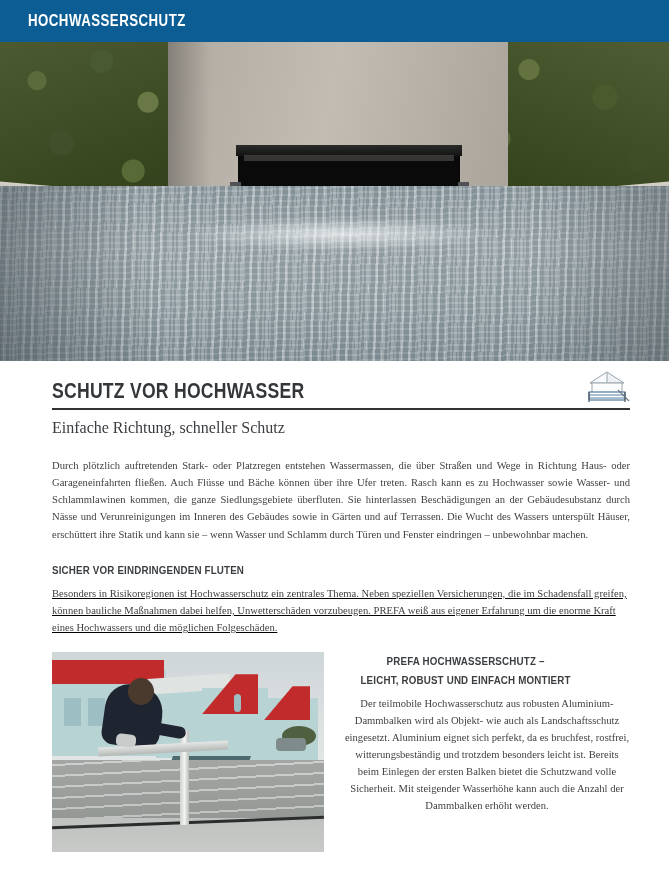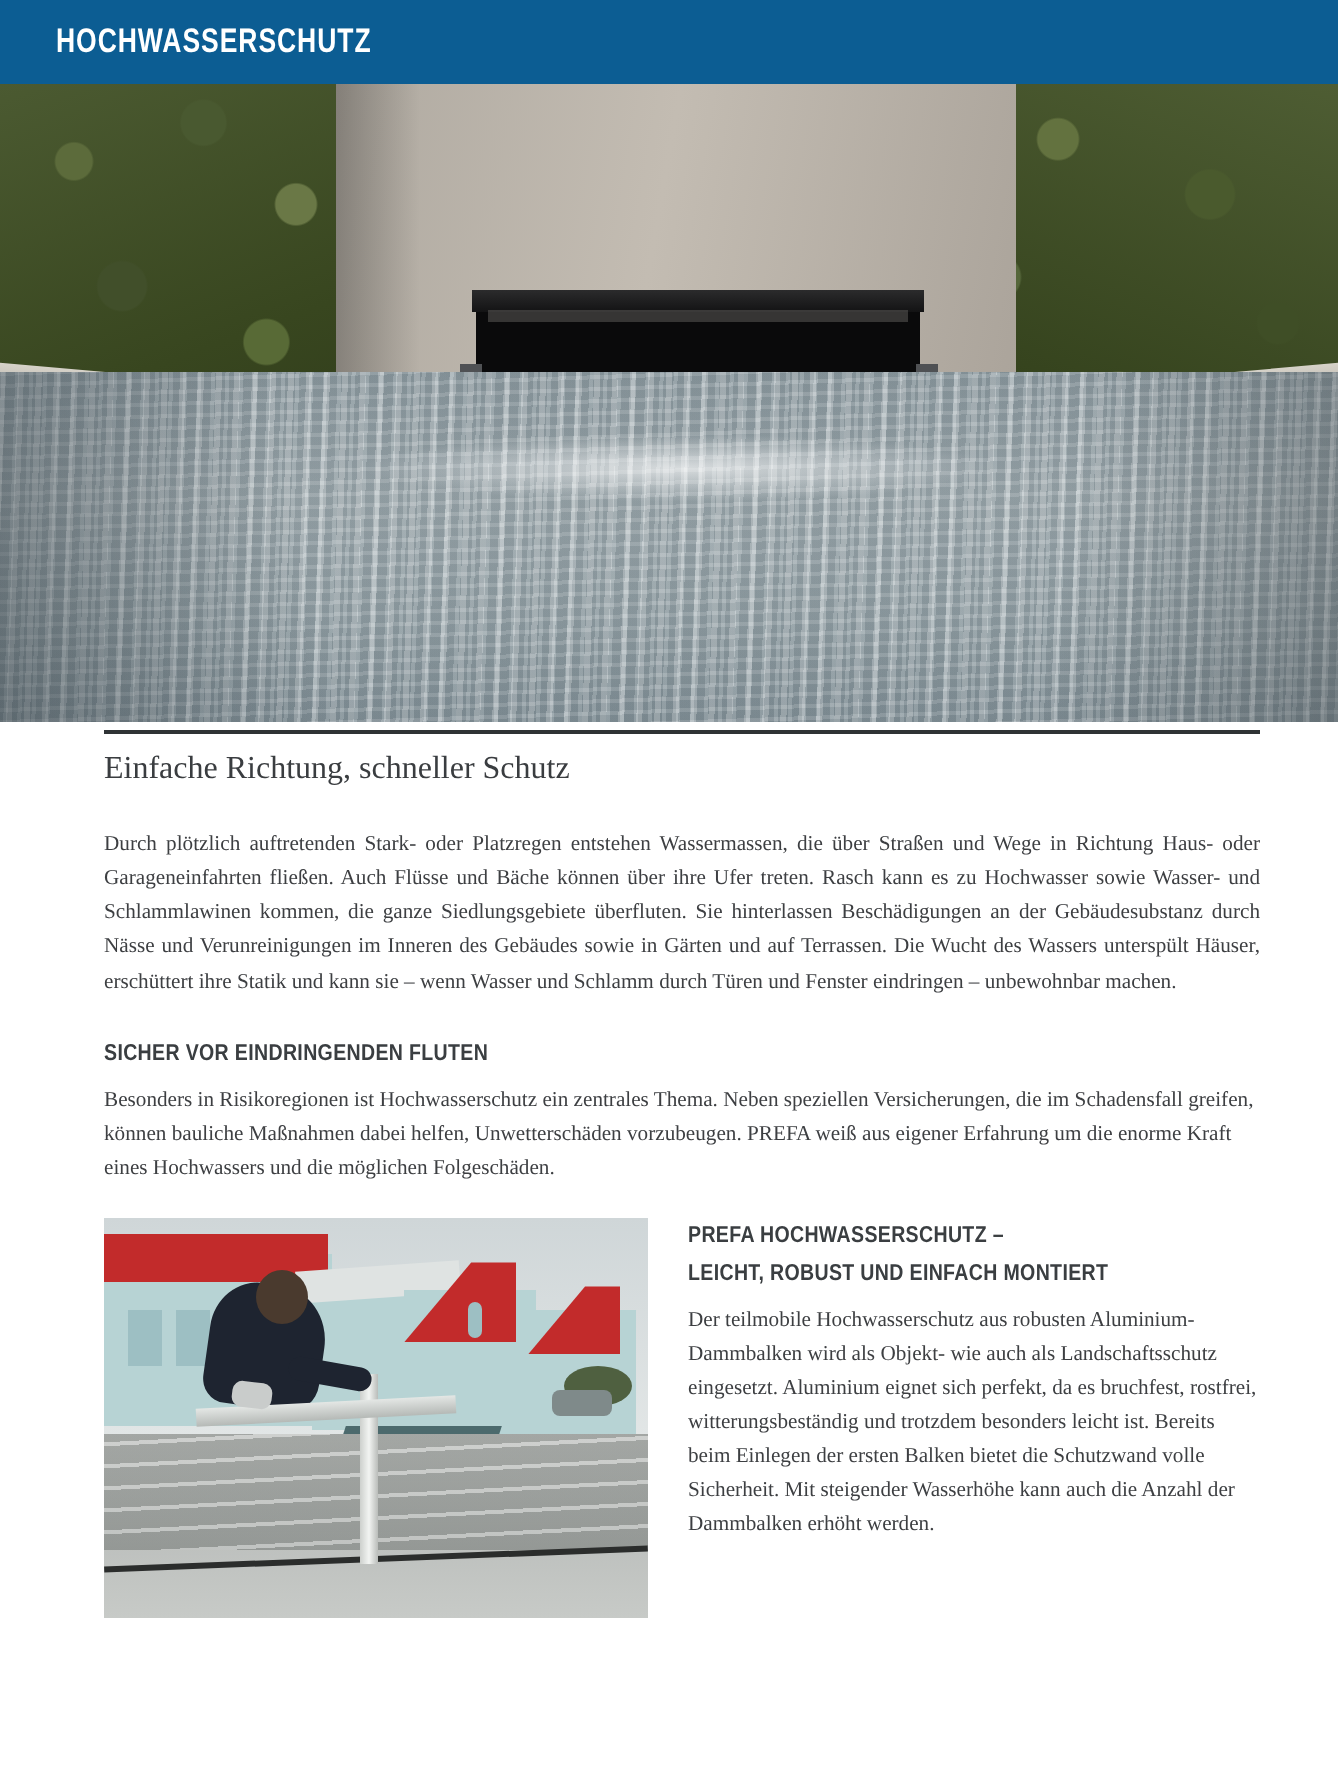--- a/index.html
+++ b/index.html
@@ -272,20 +272,21 @@
   }
   .section-head.in-col {
     margin: 0 0 5px 0;
   }
   .section-head .l2 { display: block; }
 
   .cols {
     margin: 9px 39px 0 52px;
     display: flex;
     gap: 28px;
+    text-decoration: underline;
   }
   .col {
     flex: 1 1 0;
     color: #3d3f42;
     font-size: 10.6px;
     line-height: 1.62;
   }
 
   .lower {
     margin: 16px 39px 0 52px;
@@ -402,20 +403,21 @@
     width: 34px; height: 20px;
     background: #4f6040;
     border-radius: 50%;
   }
 
   .lower-text {
     flex: 1 1 0;
     color: #3d3f42;
     font-size: 10.6px;
     line-height: 1.62;
+    text-align: center;
   }
 
   .house-icon { width: 46px; height: 34px; flex: 0 0 auto; }
 </style>
 </head>
 <body>
 
 <div class="page">
 
   <div class="banner">
@@ -455,20 +457,36 @@
     <div class="brick"></div>
 
     <div class="water"></div>
     <div class="water-foam"></div>
     <div class="water-dark-l"></div>
     <div class="water-dark-r"></div>
   </div>
 
   <div class="content">
 
+    <div class="title-row">
+      <div class="page-title">SCHUTZ VOR HOCHWASSER</div>
+
+      <svg class="house-icon" viewBox="0 0 46 34">
+        <polygon points="23,2 40,13 6,13" fill="#eef1f3" stroke="#9aa6ad" stroke-width="1"></polygon>
+        <polygon points="6,13 23,2 23,13" fill="#f7f9fa" stroke="#9aa6ad" stroke-width="0.8"></polygon>
+        <rect x="8" y="13" width="30" height="11" fill="#fbfcfc" stroke="#9aa6ad" stroke-width="1"></rect>
+        <line x1="23" y1="2" x2="23" y2="13" stroke="#b4bdc3" stroke-width="0.8"></line>
+        <rect x="5" y="22" width="36" height="8" fill="#ffffff" stroke="#2f5d86" stroke-width="1"></rect>
+        <line x1="5" y1="25" x2="41" y2="25" stroke="#3d6f9c" stroke-width="0.9"></line>
+        <line x1="5" y1="28" x2="41" y2="28" stroke="#3d6f9c" stroke-width="0.9"></line>
+        <line x1="5" y1="22" x2="5" y2="32" stroke="#55606a" stroke-width="1.3"></line>
+        <line x1="41" y1="22" x2="41" y2="32" stroke="#55606a" stroke-width="1.3"></line>
+        <line x1="34" y1="20" x2="45" y2="31" stroke="#6b747c" stroke-width="1.1"></line>
+      </svg>
+    </div>
 
     <div class="title-rule"></div>
 
     <div class="subtitle">Einfache Richtung, schneller Schutz</div>
 
     <p class="lead">Durch plötzlich auftretenden Stark- oder Platzregen entstehen Wassermassen, die über Straßen und Wege in Richtung Haus- oder Garageneinfahrten fließen. Auch Flüsse und Bäche können über ihre Ufer treten. Rasch kann es zu Hochwasser sowie Wasser- und Schlammlawinen kommen, die ganze Siedlungsgebiete überfluten. Sie hinterlassen Beschädigungen an der Gebäudesubstanz durch Nässe und Verunreinigungen im Inneren des Gebäudes sowie in Gärten und auf Terrassen. Die Wucht des Wassers unterspült Häuser, erschüttert ihre Statik und kann sie – wenn Wasser und Schlamm durch Türen und Fenster eindringen – unbewohnbar machen.</p>
 
     <div class="section-head">SICHER VOR EINDRINGENDEN FLUTEN</div>
 
     <div class="cols">

